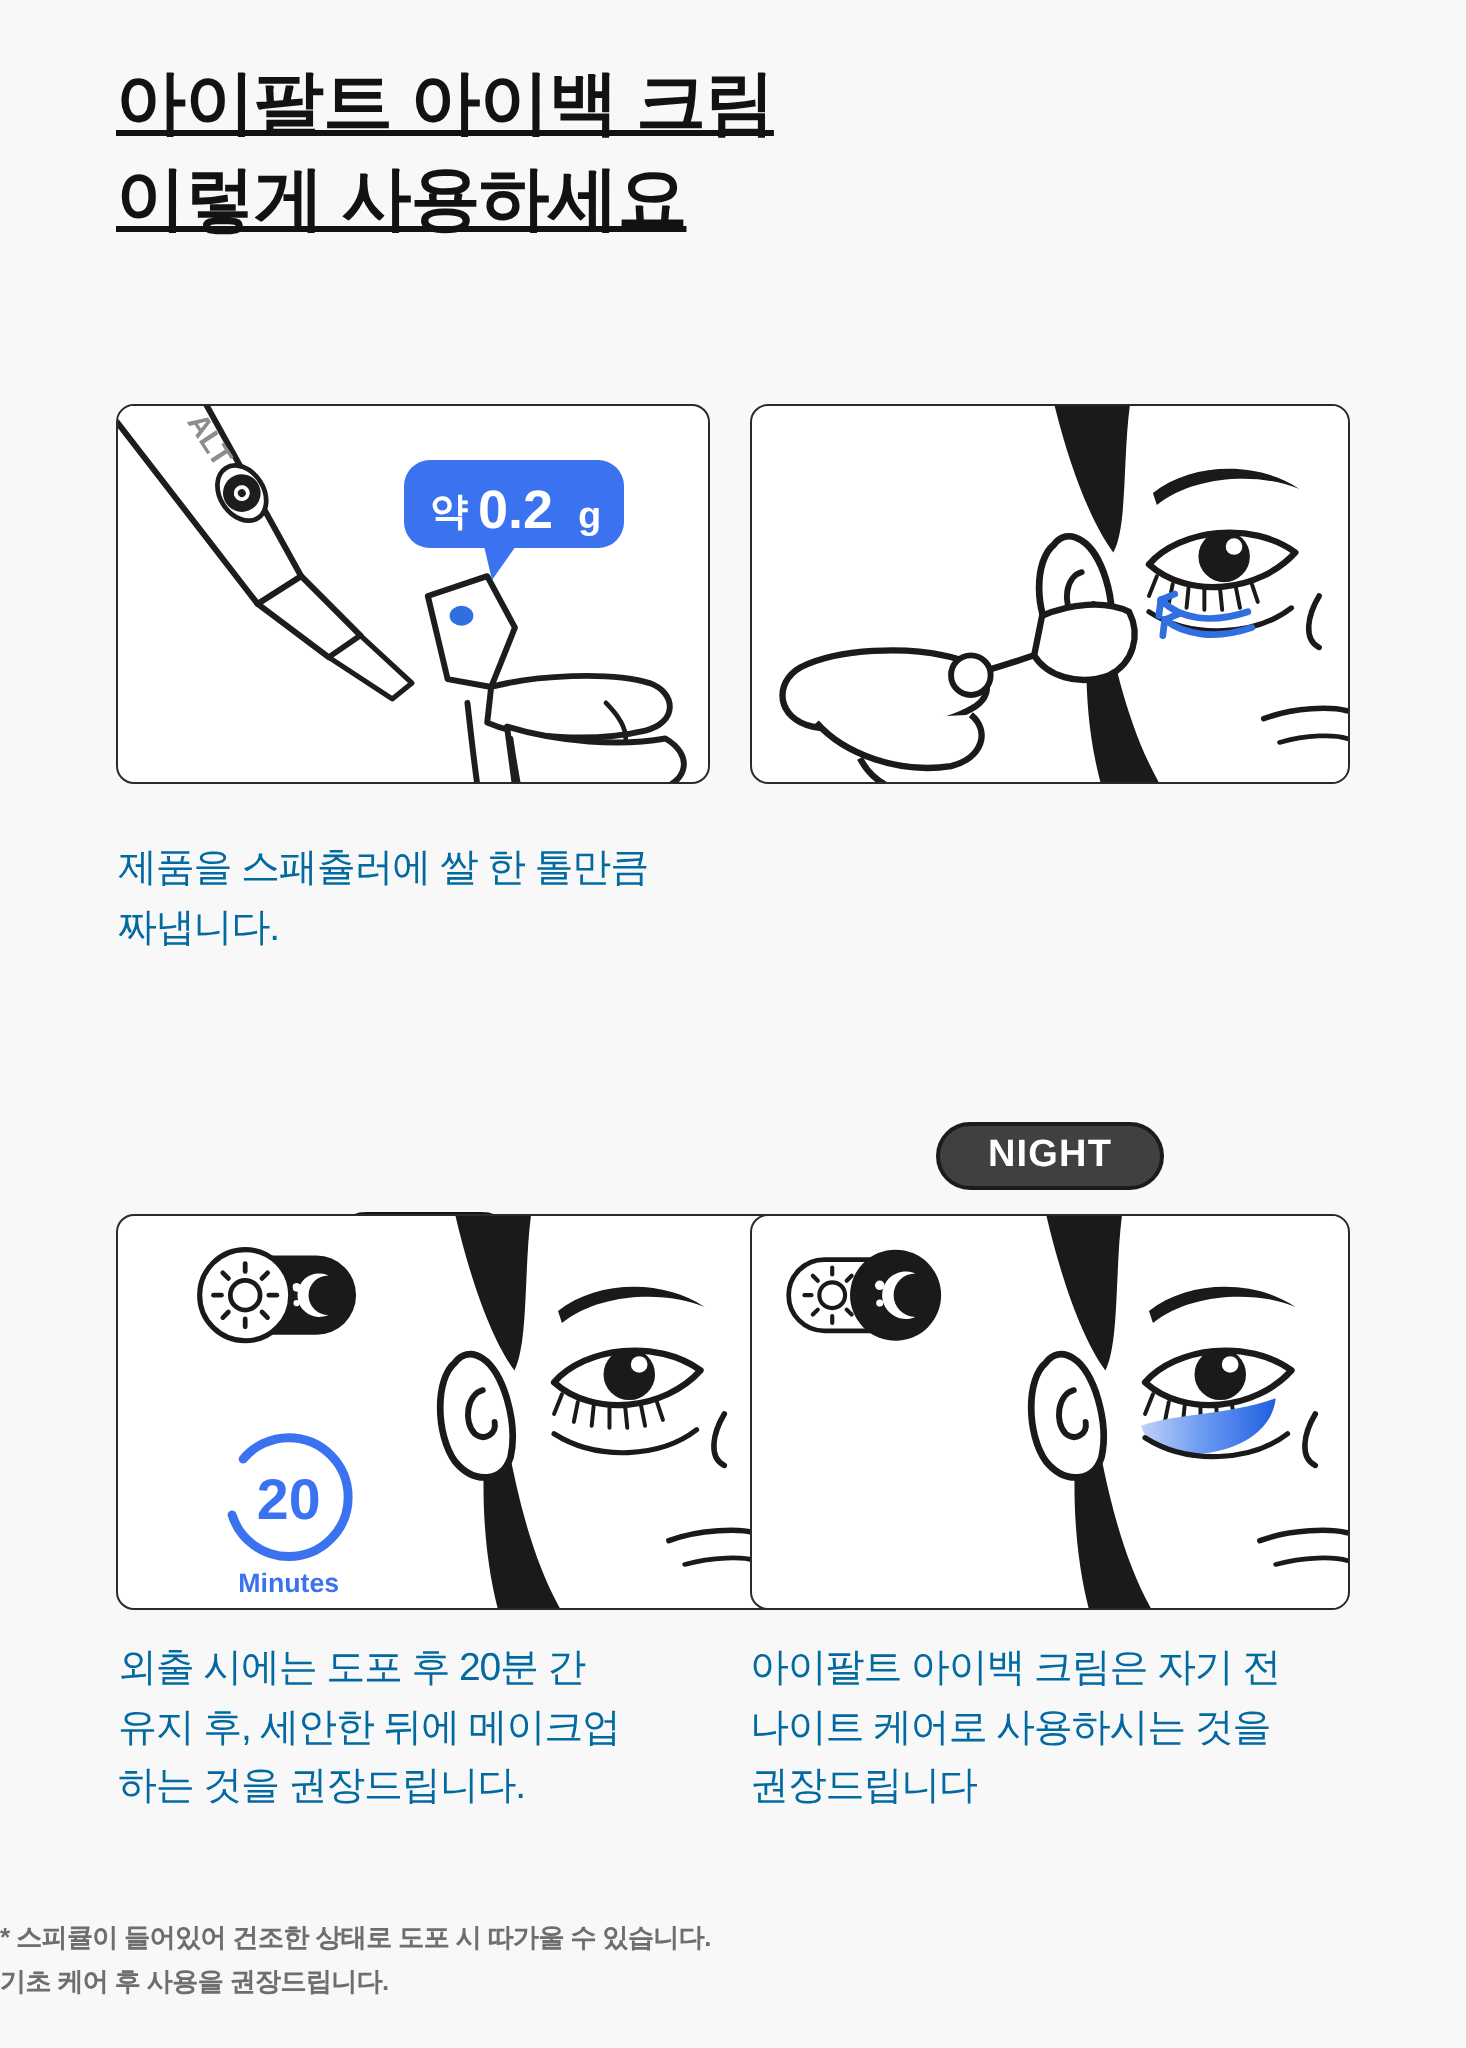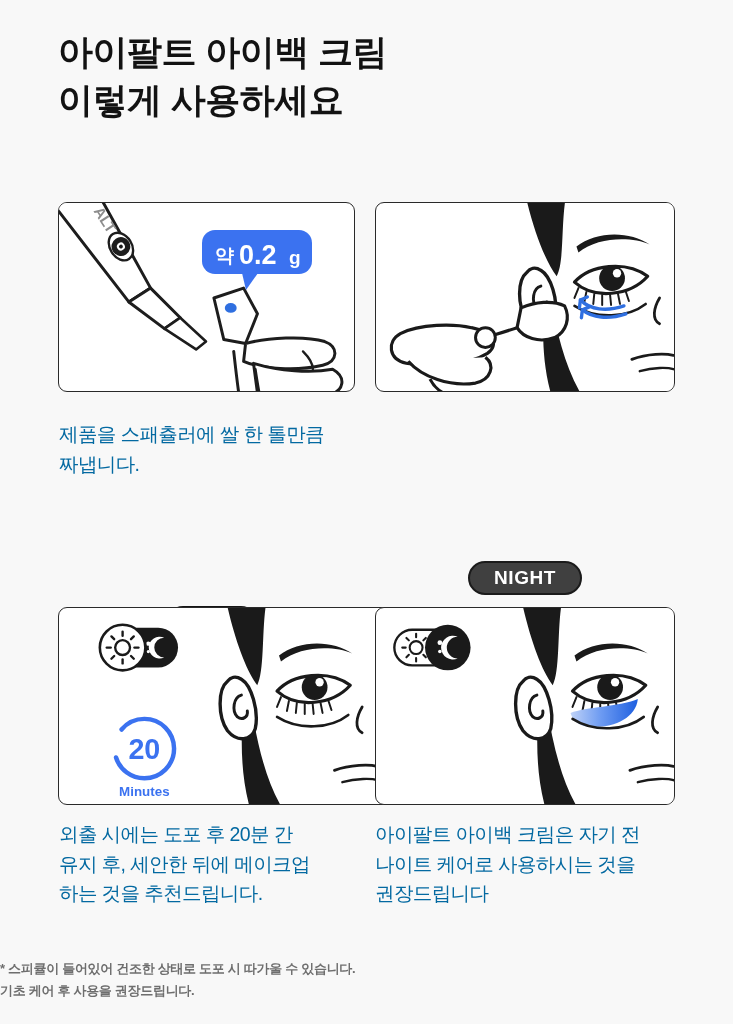--- a/index.html
+++ b/index.html
@@ -29,20 +29,21 @@
   .heading {
     position: absolute;
     left: 58px;
     top: 28px;
     font-size: 35px;
     font-weight: 700;
     line-height: 1.38;
     letter-spacing: -0.5px;
     color: #121212;
     white-space: pre-line;
+    text-decoration: underline;
   }
 
   
   .panel {
     position: absolute;
     background: #ffffff;
     border: 1.6px solid #2a2a2a;
     border-radius: 9px;
     overflow: hidden;
   }
@@ -283,21 +284,21 @@
       <g transform="translate(28,108)">
         <circle cx="34" cy="34" r="30" fill="none" stroke="#3b72f0" stroke-width="4.5" stroke-dasharray="158 30" stroke-dashoffset="26" stroke-linecap="round" transform="rotate(-90 34 34)"></circle>
         <text x="34" y="45" text-anchor="middle" fill="#3b72f0" font-size="29" font-weight="700" font-family="Liberation Sans, sans-serif">20</text>
         <text x="34" y="82" text-anchor="middle" fill="#3b72f0" font-size="13.5" font-weight="700" font-family="Liberation Sans, sans-serif">Minutes</text>
       </g>
     </svg>
   </div>
 
   <p class="caption caption-3">외출 시에는 도포 후 20분 간
 유지 후, 세안한 뒤에 메이크업
-하는 것을 추천드립니다.</p>
+하는 것을 권장드립니다.</p>
 
   <div class="panel panel-4">
     <svg class="panel-art" viewBox="0 0 300 198">
       <defs>
         <linearGradient id="creamGrad" x1="0" y1="0" x2="1" y2="0">
           <stop offset="0%" stop-color="#bfd2f7"></stop>
           <stop offset="45%" stop-color="#6d9bf2"></stop>
           <stop offset="100%" stop-color="#1e5fe0"></stop>
         </linearGradient>
       </defs>

